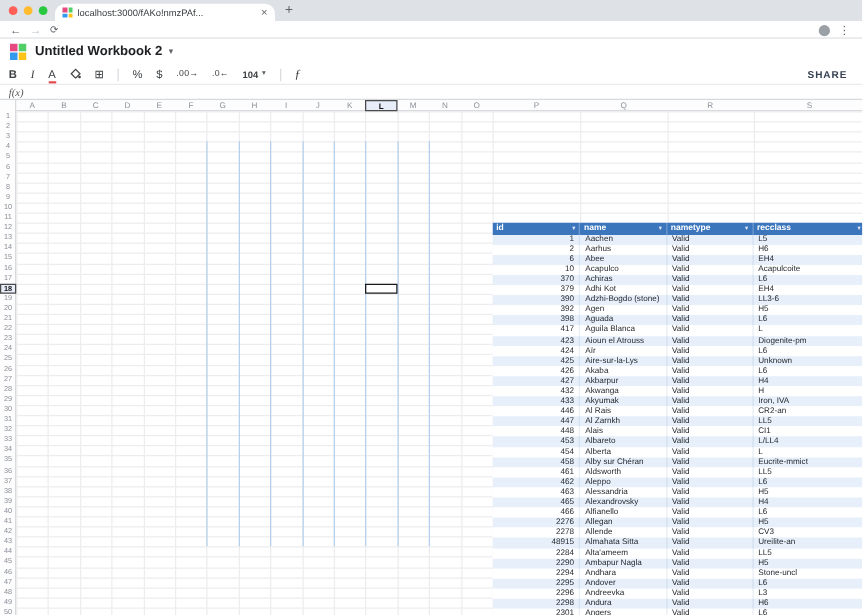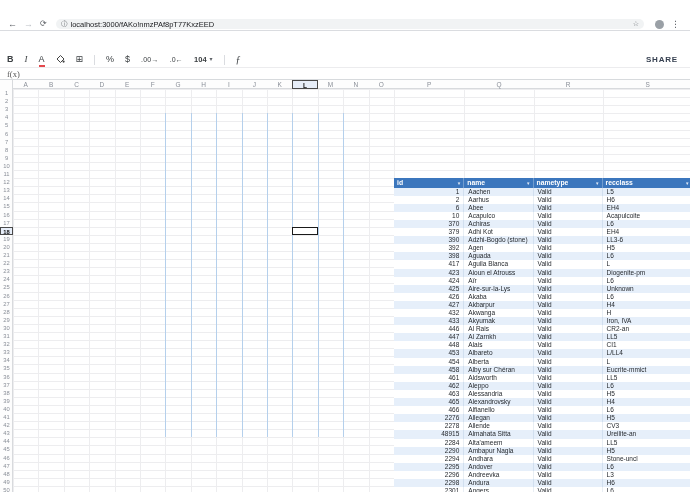--- a/index.html
+++ b/index.html
@@ -53,21 +53,21 @@
   .ti.fmt{font-size:7.5px;font-weight:600;}
   .ti.caret{font-size:6px;margin-left:-8px;color:#5f6368;}
   .ti.fx{font-style:italic;font-family:"Liberation Serif","DejaVu Serif",serif;font-size:10px;}
   .share{position:absolute;right:12px;top:52px;height:15px;line-height:15px;
     font-size:8px;font-weight:700;letter-spacing:.8px;color:#374151;}
 
   
   .formulabar{position:absolute;left:0;top:67px;width:100%;height:13px;background:#fff;
     border-top:1px solid #ececee;border-bottom:1px solid #d7dadd;}
   .fx-label{position:absolute;left:7px;top:0;height:13px;line-height:12px;font-size:8.5px;
-    color:#555;font-family:"Liberation Serif","DejaVu Serif",serif;}
+    font-style:italic;color:#555;font-family:"Liberation Serif","DejaVu Serif",serif;}
 
   
   .grid-area{position:absolute;left:0;top:80px;width:690px;height:412px;overflow:hidden;background:#fff;}
   .col-headers{position:absolute;left:0;top:0;width:100%;height:9px;background:#fdfdfd;
     border-bottom:1px solid #d8dadd;z-index:4;}
   .colhdr{position:absolute;top:0;height:9px;line-height:9px;text-align:center;
     font-size:6.5px;color:#8a8f98;}
   .row-numbers{position:absolute;left:0;top:0;width:13px;height:100%;background:#fdfdfd;
     border-right:1px solid #d8dadd;z-index:4;}
   .rownum{position:absolute;left:0;width:13px;text-align:center;font-size:5.8px;color:#8a8f98;}
@@ -88,34 +88,55 @@
   .tbl-row.alt{background:var(--table-row-alt);}
   .tbl-cell{height:8.1px;line-height:8.2px;font-size:6.5px;color:#1f2328;
     white-space:nowrap;overflow:hidden;padding:0 4px;border-right:1px solid rgba(27,86,150,.10);}
   .tbl-cell.c0{text-align:right;}
 </style>
 </head>
 <body>
 
 <div class="screen">
 
+  <div class="tabstrip">
+    <span class="tl r"></span>
+    <span class="tl y"></span>
+    <span class="tl g"></span>
+    <div class="tab">
+      <span class="favicon">
+        <span class="q1"></span>
+          <span class="q2"></span>
+          <span class="q3"></span>
+          <span class="q4"></span>
+      </span>
+      <span class="tab-title">localhost:3000/fAKo!nmzPAf...</span>
+      <span class="tab-close">×</span>
+    </div>
+    <span class="newtab">+</span>
+  </div>
 
   <div class="urlbar">
     <span class="navic back">←</span>
     <span class="navic fwd">→</span>
     <span class="navic rel">⟳</span>
-    <div class="url-pill">
-      <span class="info-ic">ⓘ</span>
-      <span class="url-text">localhost:3000/fAKo!nmzPAf8pT77KxzEED</span>
-      <span class="star-ic">☆</span>
-    </div>
     <span class="avatar"></span>
     <span class="menu-dots">⋮</span>
   </div>
 
+  <div class="appbar">
+    <span class="logo">
+      <span class="q1"></span>
+        <span class="q2"></span>
+        <span class="q3"></span>
+        <span class="q4"></span>
+    </span>
+    <span class="wb-title">Untitled Workbook 2</span>
+    <span class="wb-caret">▾</span>
+  </div>
 
   <div class="toolbar">
     <span class="ti b">B</span>
     <span class="ti i">I</span>
     <span class="ti acolor">A</span>
     <span class="ti">
       <svg width="9" height="9">
           <path d="M1 5 L4.5 1.5 L8 5 L4.5 8.5 Z" fill="none" stroke="#444" stroke-width="1"></path>
           <circle cx="7.6" cy="7.6" r="1.1" fill="#444"></circle>
         </svg>

